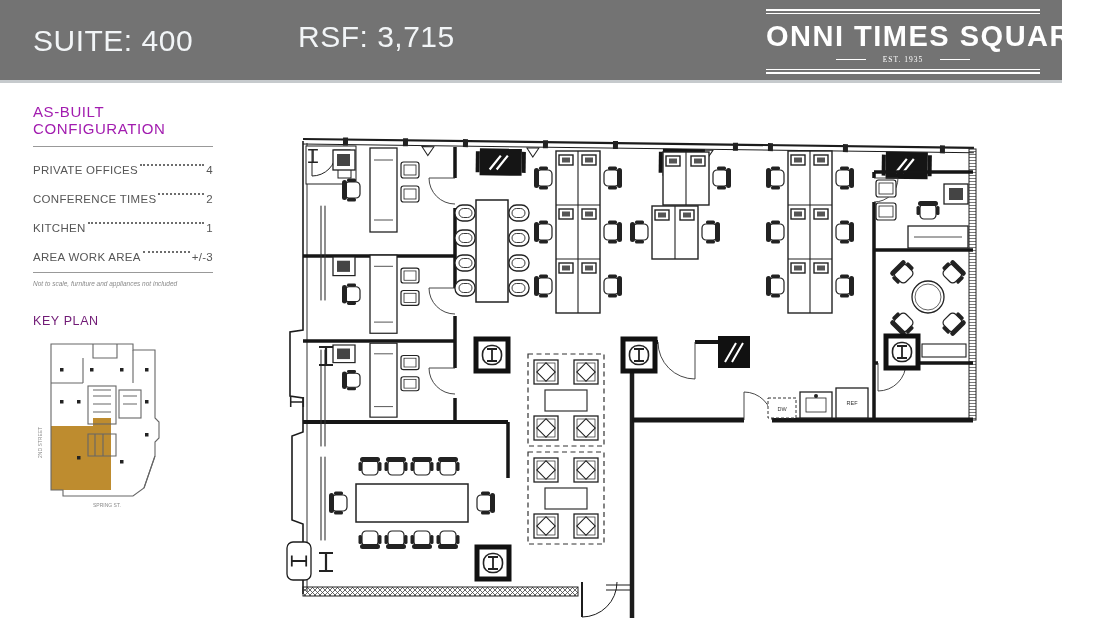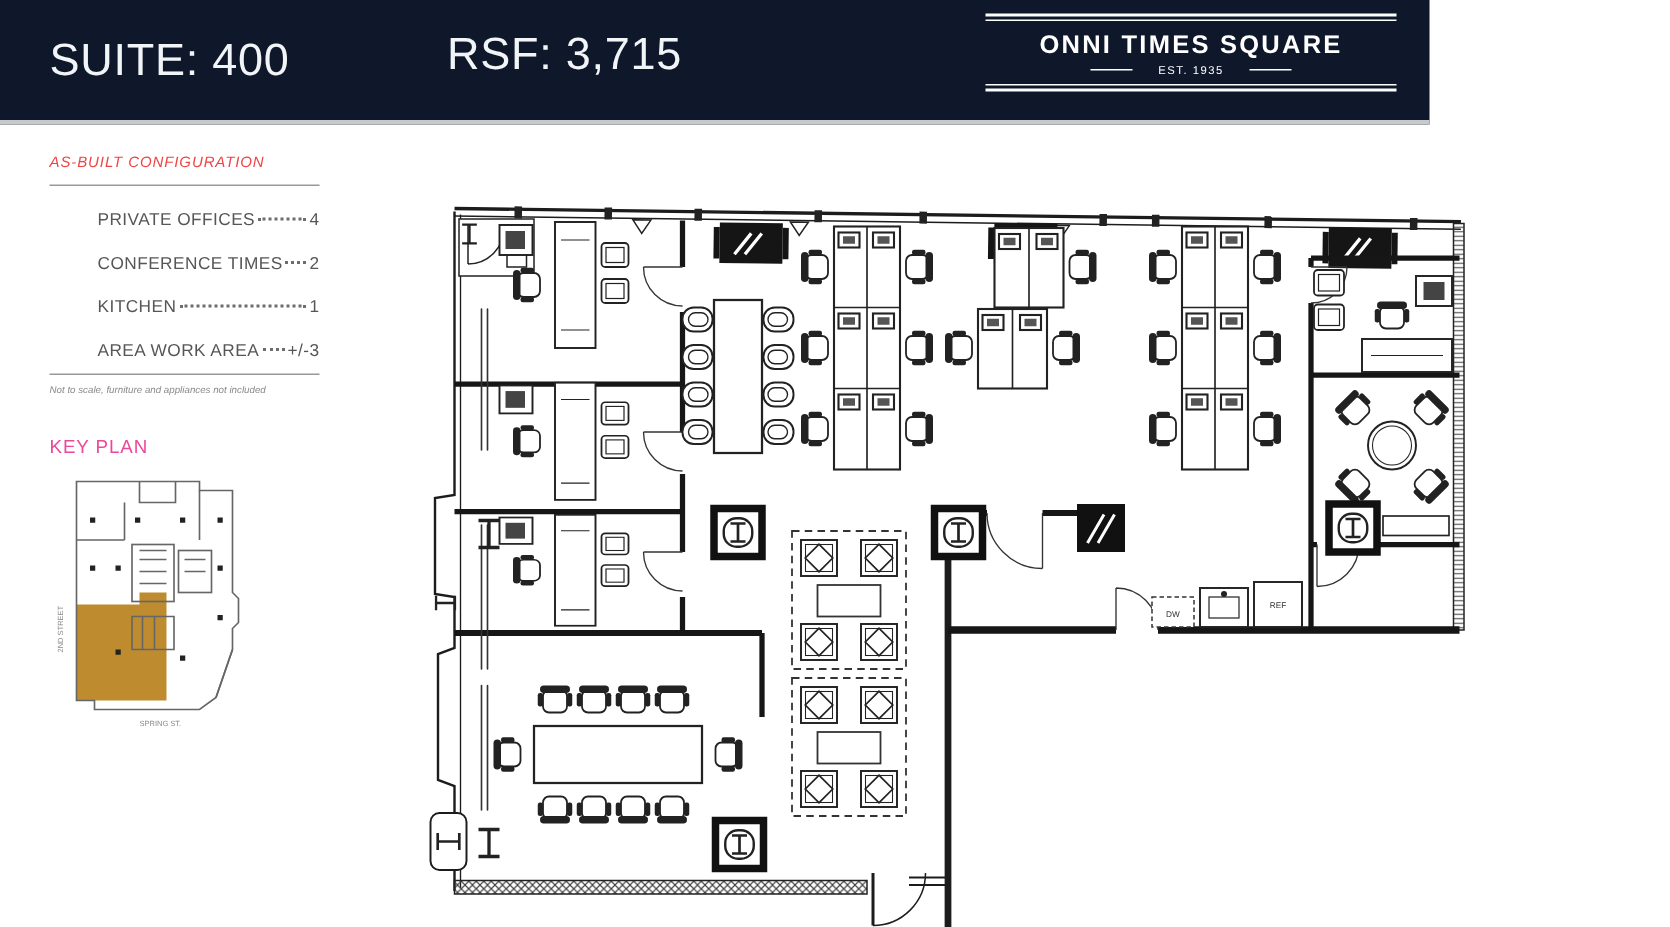--- a/index.html
+++ b/index.html
@@ -1,39 +1,39 @@
 <!DOCTYPE html>
 <html><head>
 <meta charset="utf-8">
 <style>
   html,body{margin:0;padding:0;}
   body{width:1113px;height:618px;position:relative;background:#fff;overflow:hidden;
        font-family:"Liberation Sans", sans-serif;}
   
-  .hdr{position:absolute;left:0;top:0;width:953px;height:80px;background:#0f172a;
+  .hdr{position:absolute;left:0;top:0;width:1062px;height:80px;background:#737373;
        border-bottom:3px solid #c6cacd;z-index:5;}
   .hdr-suite{position:absolute;left:33px;top:24px;font-size:30px;color:#f2f5f7;letter-spacing:.5px;}
   .hdr-rsf{position:absolute;left:298px;top:20px;font-size:30px;color:#f2f5f7;letter-spacing:.5px;}
   .logo{position:absolute;right:22px;top:9px;width:274px;color:#fff;}
   .dbl{height:5px;border-top:2px solid #fff;position:relative;}
   .dbl::after{content:"";position:absolute;top:2px;left:0;right:0;border-top:1px solid #fff;}
   .dbl2{height:5px;border-bottom:2px solid #fff;position:relative;}
   .dbl2::before{content:"";position:absolute;bottom:2px;left:0;right:0;border-bottom:1px solid #fff;}
-  .logo-title{font-size:17px;font-weight:bold;letter-spacing:1.5px;text-align:center;margin:4px 0 2px;white-space:nowrap;}
-  .est-row{display:flex;align-items:center;gap:17px;margin:0 70px 3px;}
+  .logo-title{font-size:29px;font-weight:bold;letter-spacing:1.5px;text-align:center;margin:4px 0 2px;white-space:nowrap;}
+  .est-row{display:flex;align-items:center;gap:17px;margin:0 70px 3px;font-family:Liberation Serif, serif;}
   .est-row .l{flex:1;border-top:1px solid #fff;height:0;}
   .est-txt{font-size:7.5px;letter-spacing:1px;}
   
   .sb{position:absolute;left:33px;top:103px;width:180px;z-index:4;}
-  .cfg-title{font-size:10px;color:#ef4444;letter-spacing:.6px;margin:0;font-weight:400;font-style:italic;}
+  .cfg-title{font-size:15px;color:#a21caf;letter-spacing:.6px;margin:0;font-weight:400;}
   .rule{border:none;border-top:1px solid #999;margin:9px 0 2px;}
-  .cfg-row{display:flex;align-items:center;font-size:11.5px;color:#565656;margin-top:17px;letter-spacing:.3px;margin-left:32px;}
+  .cfg-row{display:flex;align-items:flex-start;font-size:11.5px;color:#565656;margin-top:17px;letter-spacing:.3px;}
   .dots{flex:1;border-bottom:2px dotted #6d6d6d;margin:0 2px 2px;}
   .note{font-size:6.5px;font-style:italic;color:#8a8a8a;margin-top:7px;}
-  .kp-title{font-size:12.5px;color:#ec4899;letter-spacing:.6px;margin:27px 0 10px;font-weight:400;}
+  .kp-title{font-size:12.5px;color:#701a75;letter-spacing:.6px;margin:27px 0 10px;font-weight:400;}
   
   .plan{position:absolute;left:0;top:0;z-index:1;}
   svg text{font-family:"Liberation Sans", sans-serif;}
 </style>
 </head>
 <body>
 
 <div class="hdr">
   <div class="hdr-suite">SUITE: 400</div>
   <div class="hdr-rsf">RSF: 3,715</div>

